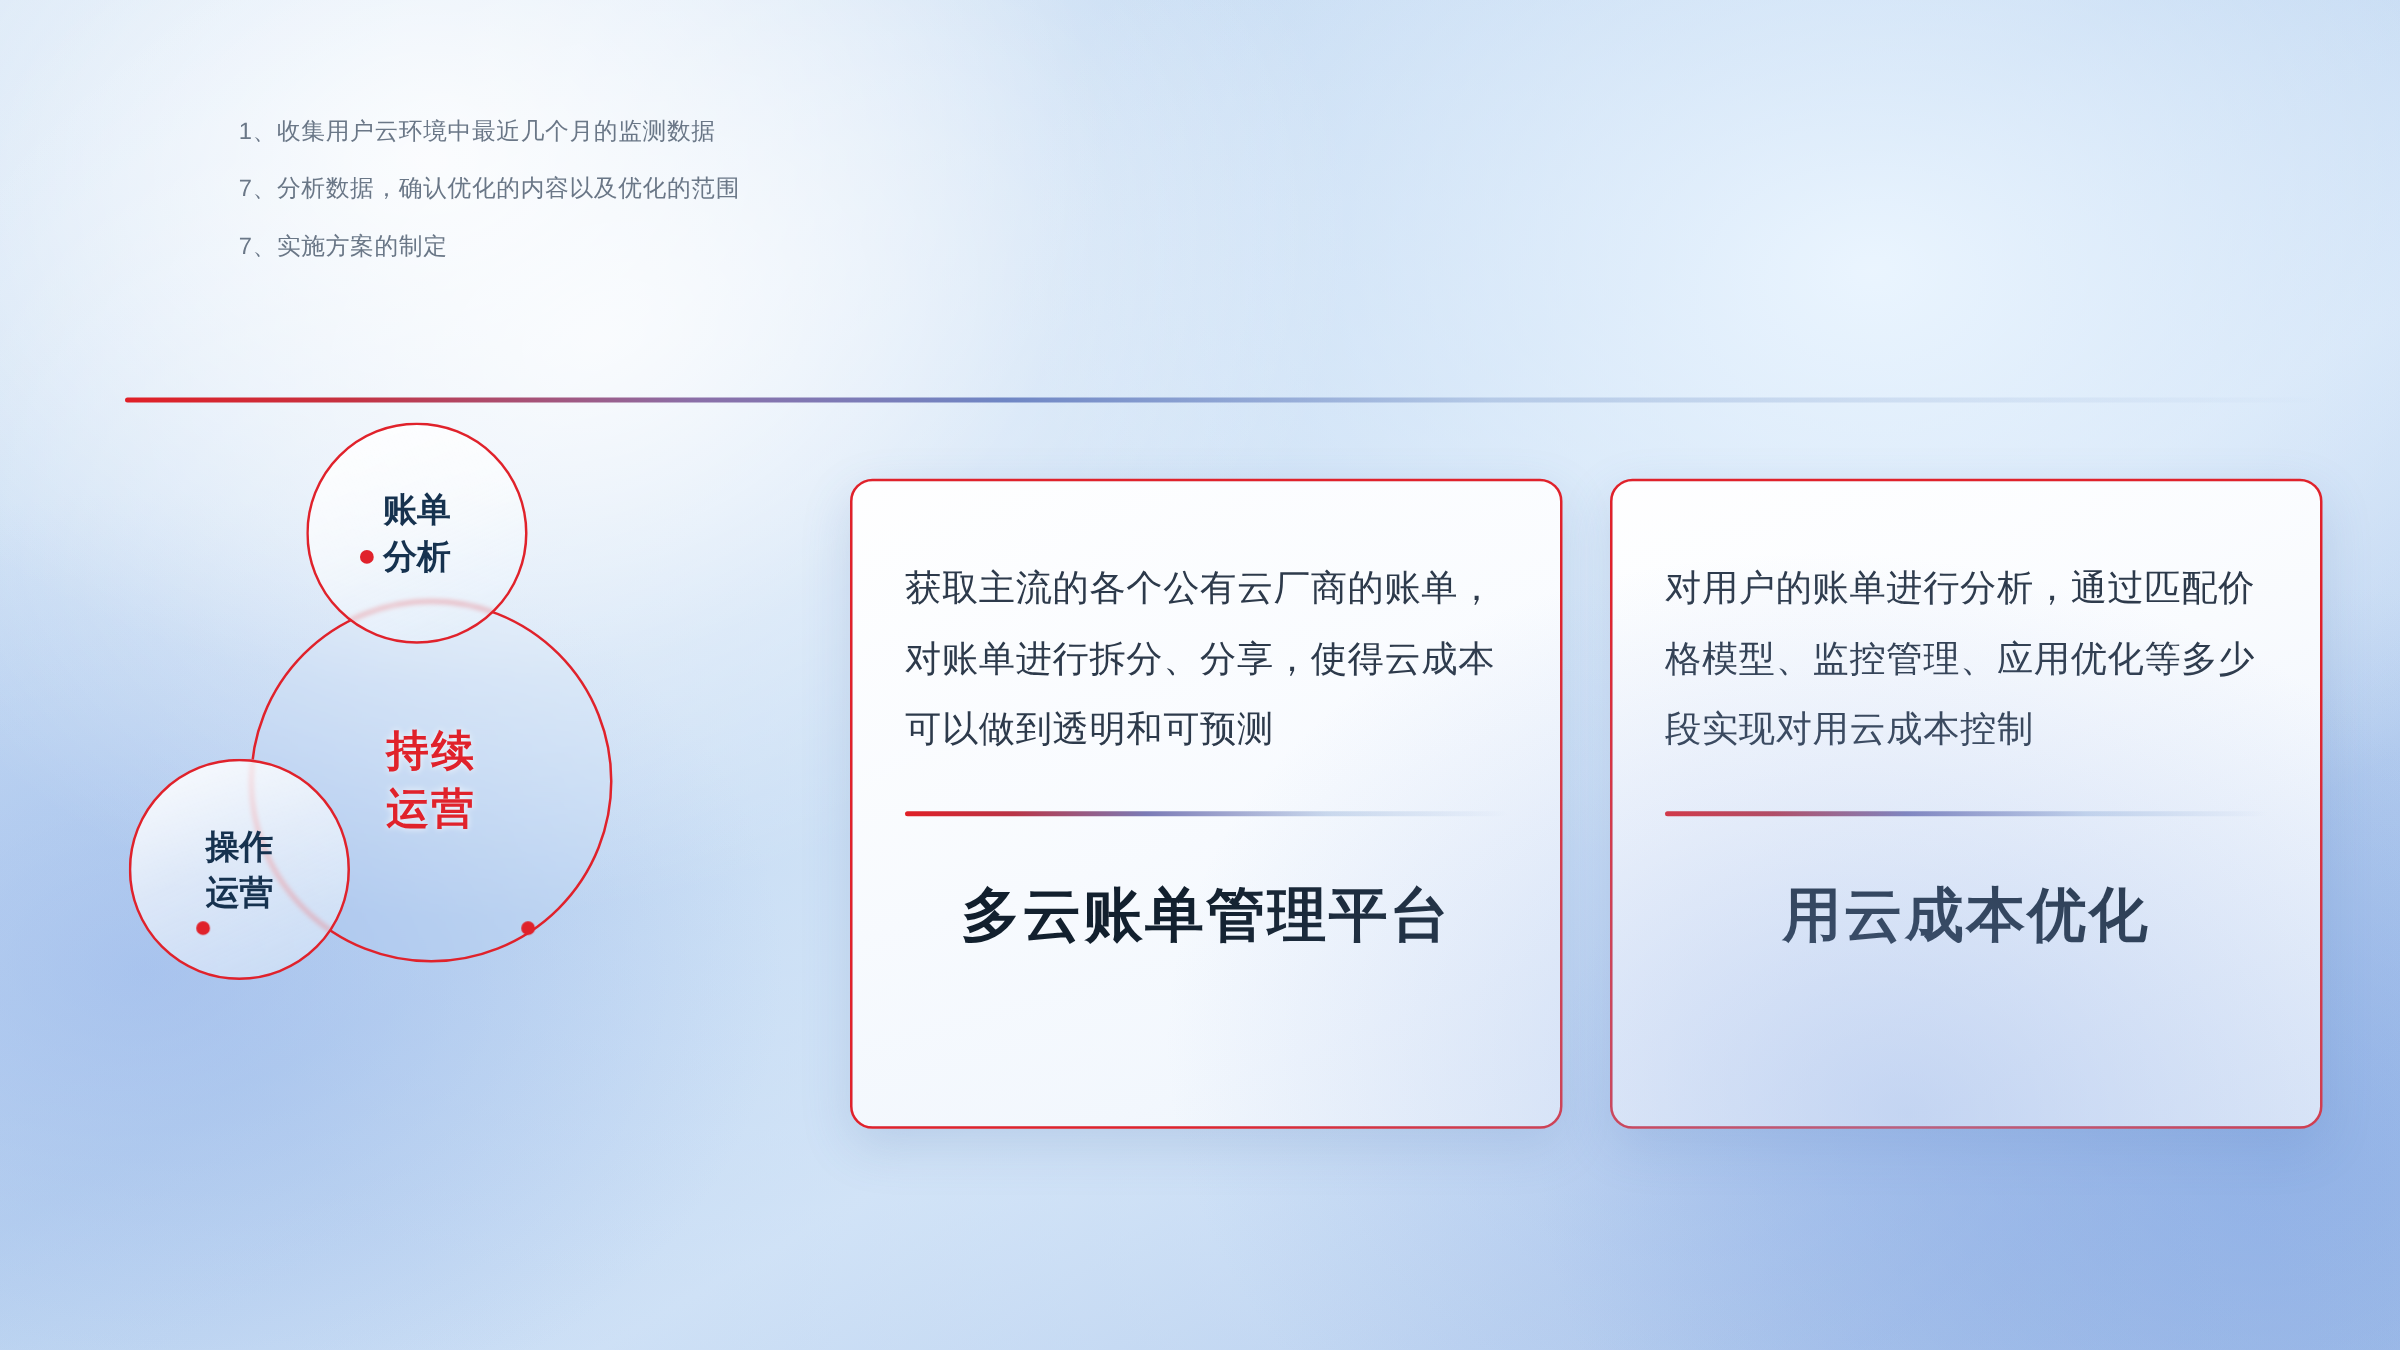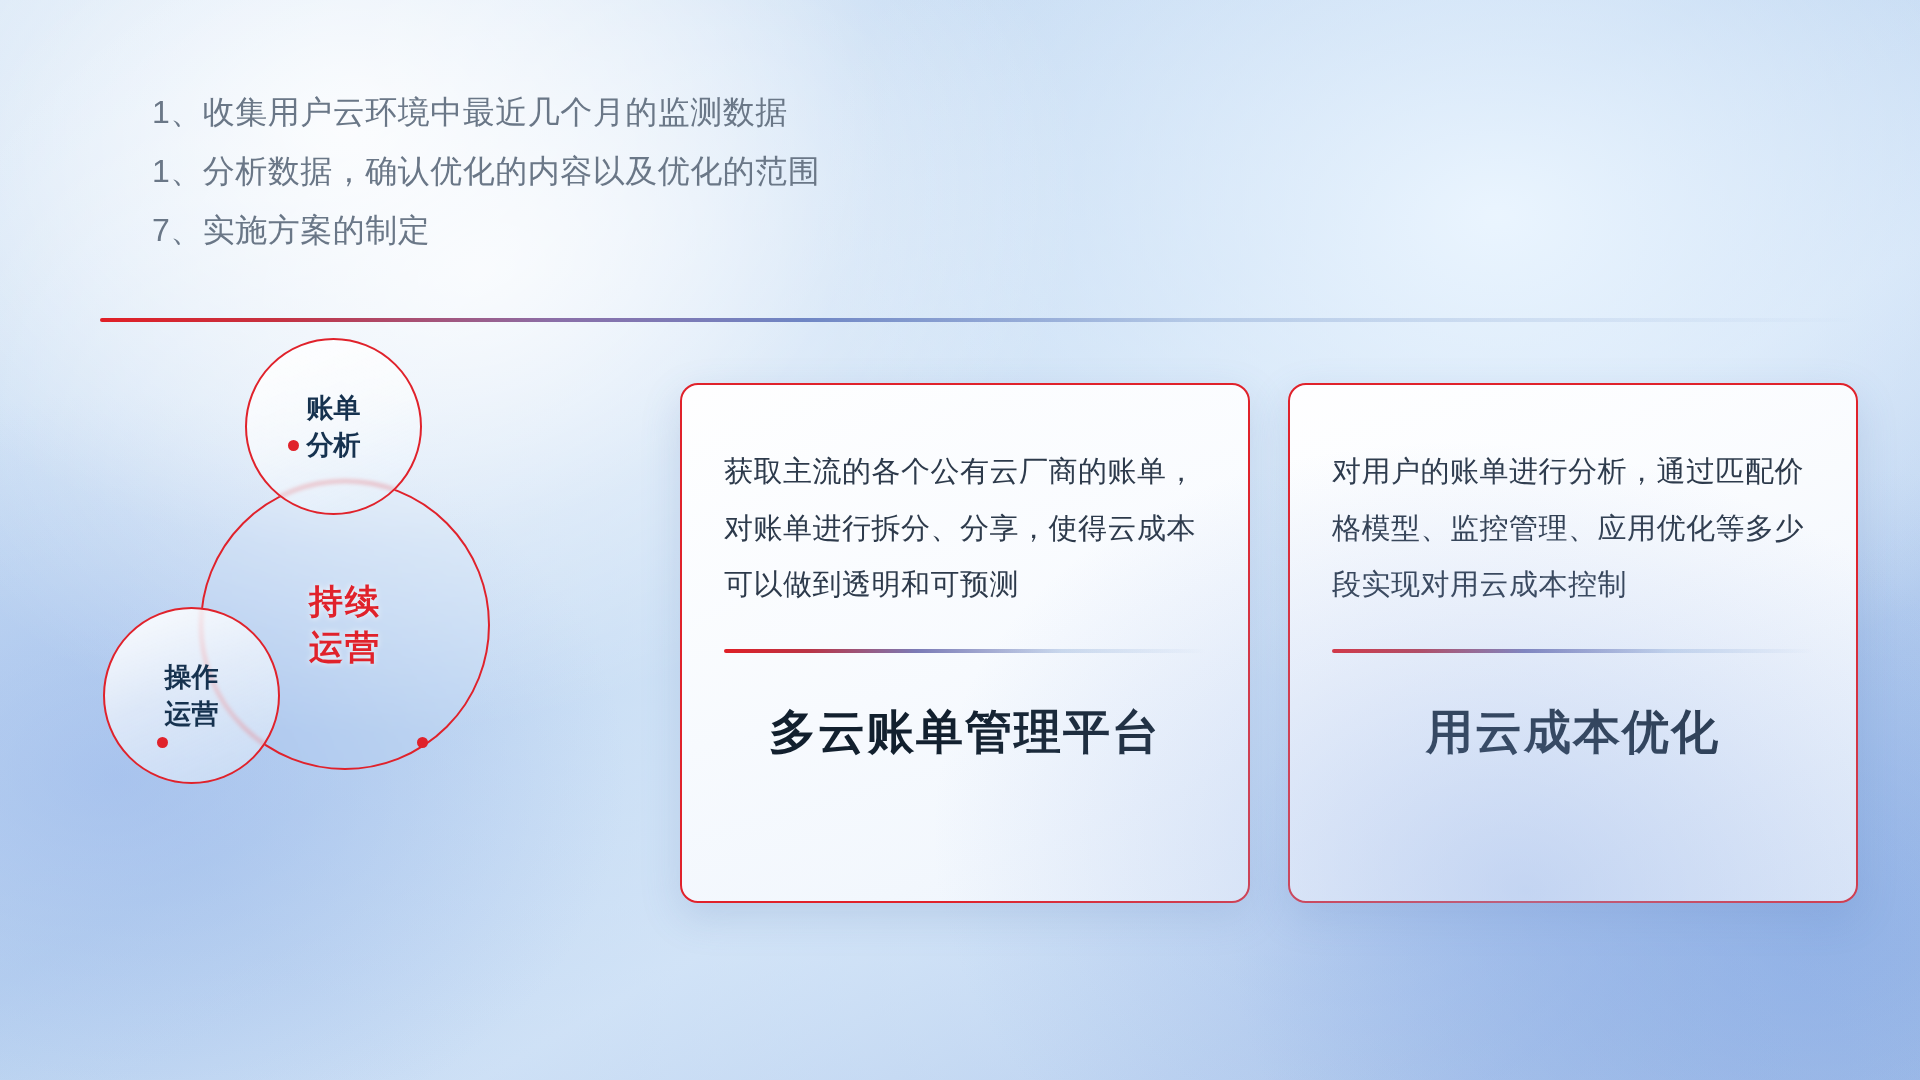--- a/index.html
+++ b/index.html
@@ -48,24 +48,25 @@
     height: 85%;
     background: radial-gradient(ellipse at center, rgba(143,174,230,0.45) 0%, rgba(143,174,230,0) 68%);
     transform: rotate(12deg);
     pointer-events: none;
   }
 
   
   .steps {
     position: absolute;
     color: #6a7787;
-    font-size: 32px;
+    font-size: 19px;
     line-height: 1.0;
     letter-spacing: 0.5px;
     white-space: nowrap;
+    margin-left: 39px;
   }
   .steps .step {
     margin-bottom: 27px;
   }
   #steps-left { left: 152px; top: 96px; }
   #steps-right { left: 1000px; top: 124px; }
 
   
   #divider {
     position: absolute;
@@ -182,21 +183,21 @@
     text-align: center;
   }
 </style>
 </head>
 <body>
 
 <div id="stage">
 
   <div class="steps" id="steps-left">
     <div class="step">1、收集用户云环境中最近几个月的监测数据</div>
-    <div class="step">1、分析数据，确认优化的内容以及优化的范围</div>
+    <div class="step">7、分析数据，确认优化的内容以及优化的范围</div>
     <div class="step">7、实施方案的制定</div>
   </div>
 
 
   <div id="divider"></div>
 
   <div id="venn">
 
     <div class="circle big">
       <div class="label">

